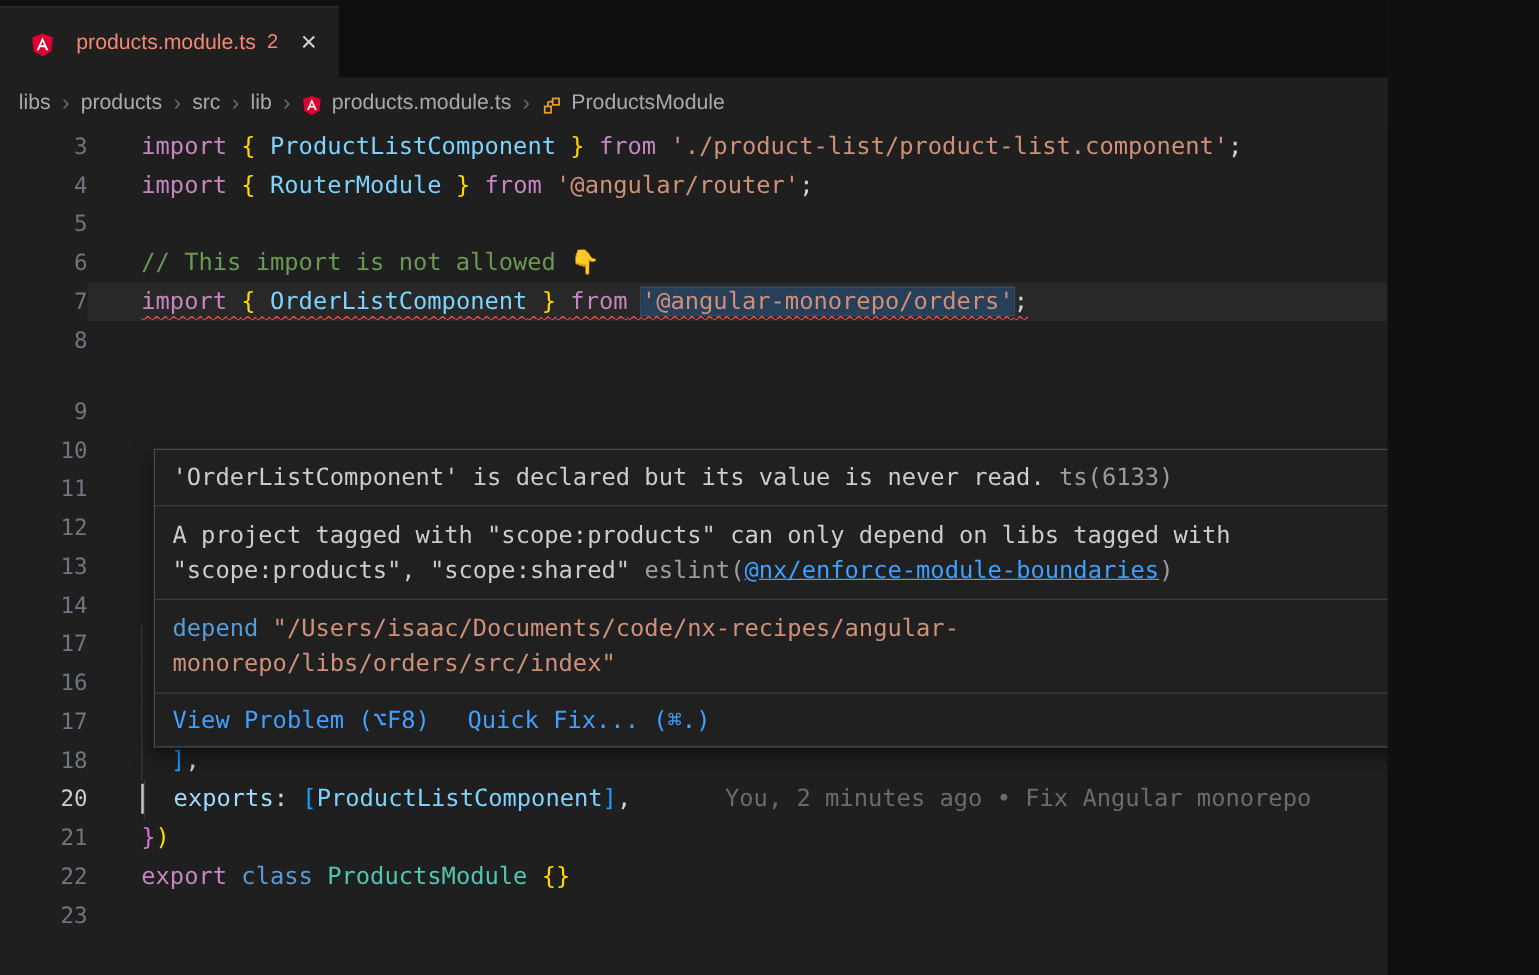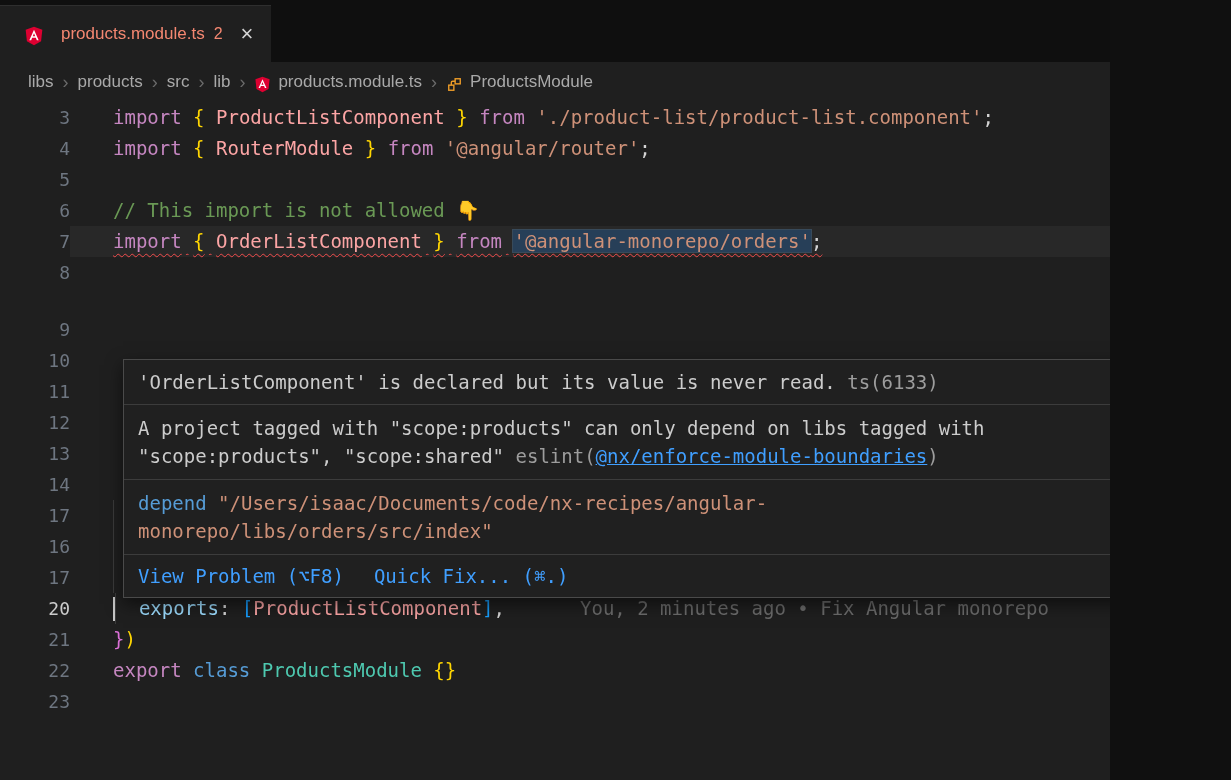--- a/index.html
+++ b/index.html
@@ -12,37 +12,37 @@
   
   .tabbar{height:62px;background:#0f0f0f;display:flex;align-items:flex-end;}
   .tab{
     height:56px;margin-left:0;background:#1f1f1f;border-top:1px solid #2e2e2e;
     display:flex;align-items:center;padding:0 18px 0 24px;cursor:pointer;
   }
   .tab-label{color:#F48771;font-size:17px;margin-left:10px;}
   .tab-badge{color:#F48771;font-size:16px;margin-left:9px;}
   .tab-close{color:#d4d4d4;font-size:22px;margin-left:18px;line-height:1;}
   
-  .breadcrumbs{height:40px;background:#1f1f1f;display:flex;align-items:center;padding-left:28px;
+  .breadcrumbs{height:40px;background:#1f1f1f;display:flex;align-items:center;padding-left:15px;
     font-size:17px;color:#a9a9a9;}
   .crumb{cursor:pointer;}
   .crumb-sep{color:#6b6b6b;margin:0 9px;font-size:18px;}
   .crumb-icon{display:inline-flex;margin-right:7px;position:relative;top:2px;}
   
   .editor{position:relative;font-family:"DejaVu Sans Mono","DejaVu Sans",monospace;}
   .line{display:flex;height:31px;line-height:31px;font-size:19px;white-space:pre;}
   .line.gap-before{margin-top:26px;}
   .ln{flex:0 0 70px;text-align:right;color:#6e7681;font-size:18px;}
   .ln-active{color:#cccccc;}
   .code{flex:1;padding-left:43px;}
   .row-hl .code{background:rgba(255,255,255,0.045);}
   .ig{display:inline-block;border-left:1px solid #3b3b3b;}
   .tk-kw{color:#C586C0;}
   .tk-kw2{color:#569CD6;}
-  .tk-cls{color:#fca5a5;}
+  .tk-cls{color:#7dd3fc;}
   .tk-prop{color:#9CDCFE;}
   .tk-type{color:#4EC9B0;}
   .tk-str{color:#CE9178;}
   .tk-pl{color:#D4D4D4;}
   .tk-cmt{color:#6A9955;}
   .tk-b1{color:#FFD602;}
   .tk-b2{color:#DA70D6;}
   .tk-b3{color:#179FFF;}
   .tk-wavy{text-decoration:underline;text-decoration-style:wavy;text-decoration-color:#F14C4C;
     text-decoration-thickness:1px;text-underline-offset:5px;}
@@ -125,20 +125,21 @@
         <div class="line"><span class="ln">8</span><span class="code"></span></div>
         <div class="line gap-before"><span class="ln">9</span><span class="code"></span></div>
         <div class="line"><span class="ln">10</span><span class="code"></span></div>
         <div class="line"><span class="ln">11</span><span class="code"></span></div>
         <div class="line"><span class="ln">12</span><span class="code"></span></div>
         <div class="line"><span class="ln">13</span><span class="code"></span></div>
         <div class="line"><span class="ln">14</span><span class="code"></span></div>
         <div class="line"><span class="ln">17</span><span class="code"><span class="ig">  </span><span class="ig">  </span><span class="ig">  </span><span class="ig">  </span><span class="tk-prop">component</span><span class="tk-pl">: </span><span class="tk-cls">ProductListComponent</span><span class="tk-pl">,</span></span></div>
         <div class="line"><span class="ln">16</span><span class="code"><span class="ig">  </span><span class="ig">  </span><span class="ig">  </span><span class="tk-b3">}</span><span class="tk-pl">,</span></span></div>
         <div class="line"><span class="ln">17</span><span class="code"><span class="ig">  </span><span class="ig">  </span><span class="tk-b2">]</span><span class="tk-b1">)</span><span class="tk-pl">,</span></span></div>
+        <div class="line"><span class="ln">18</span><span class="code"><span class="ig">  </span><span class="tk-b3">]</span><span class="tk-pl">,</span></span></div>
         <div class="line"><span class="ln ln-active">20</span><span class="code"><span class="tk-cursor"></span><span class="ig">  </span><span class="tk-prop">exports</span><span class="tk-pl">: </span><span class="tk-b3">[</span><span class="tk-cls">ProductListComponent</span><span class="tk-b3">]</span><span class="tk-pl">,</span><span class="tk-blame">You, 2 minutes ago • Fix Angular monorepo</span></span></div>
         <div class="line"><span class="ln">21</span><span class="code"><span class="tk-b2">}</span><span class="tk-b1">)</span></span></div>
         <div class="line"><span class="ln">22</span><span class="code"><span class="tk-kw">export</span><span class="tk-pl"> </span><span class="tk-kw2">class</span><span class="tk-pl"> </span><span class="tk-type">ProductsModule</span><span class="tk-pl"> </span><span class="tk-b1">{}</span></span></div>
         <div class="line"><span class="ln">23</span><span class="code"></span></div>
       </div>
 
     <div class="hover-popup">
       <div class="hover-section hs-1">
         <span>'OrderListComponent' is declared but its value is never read. </span>
         <span class="hv-dim">ts(6133)</span>

